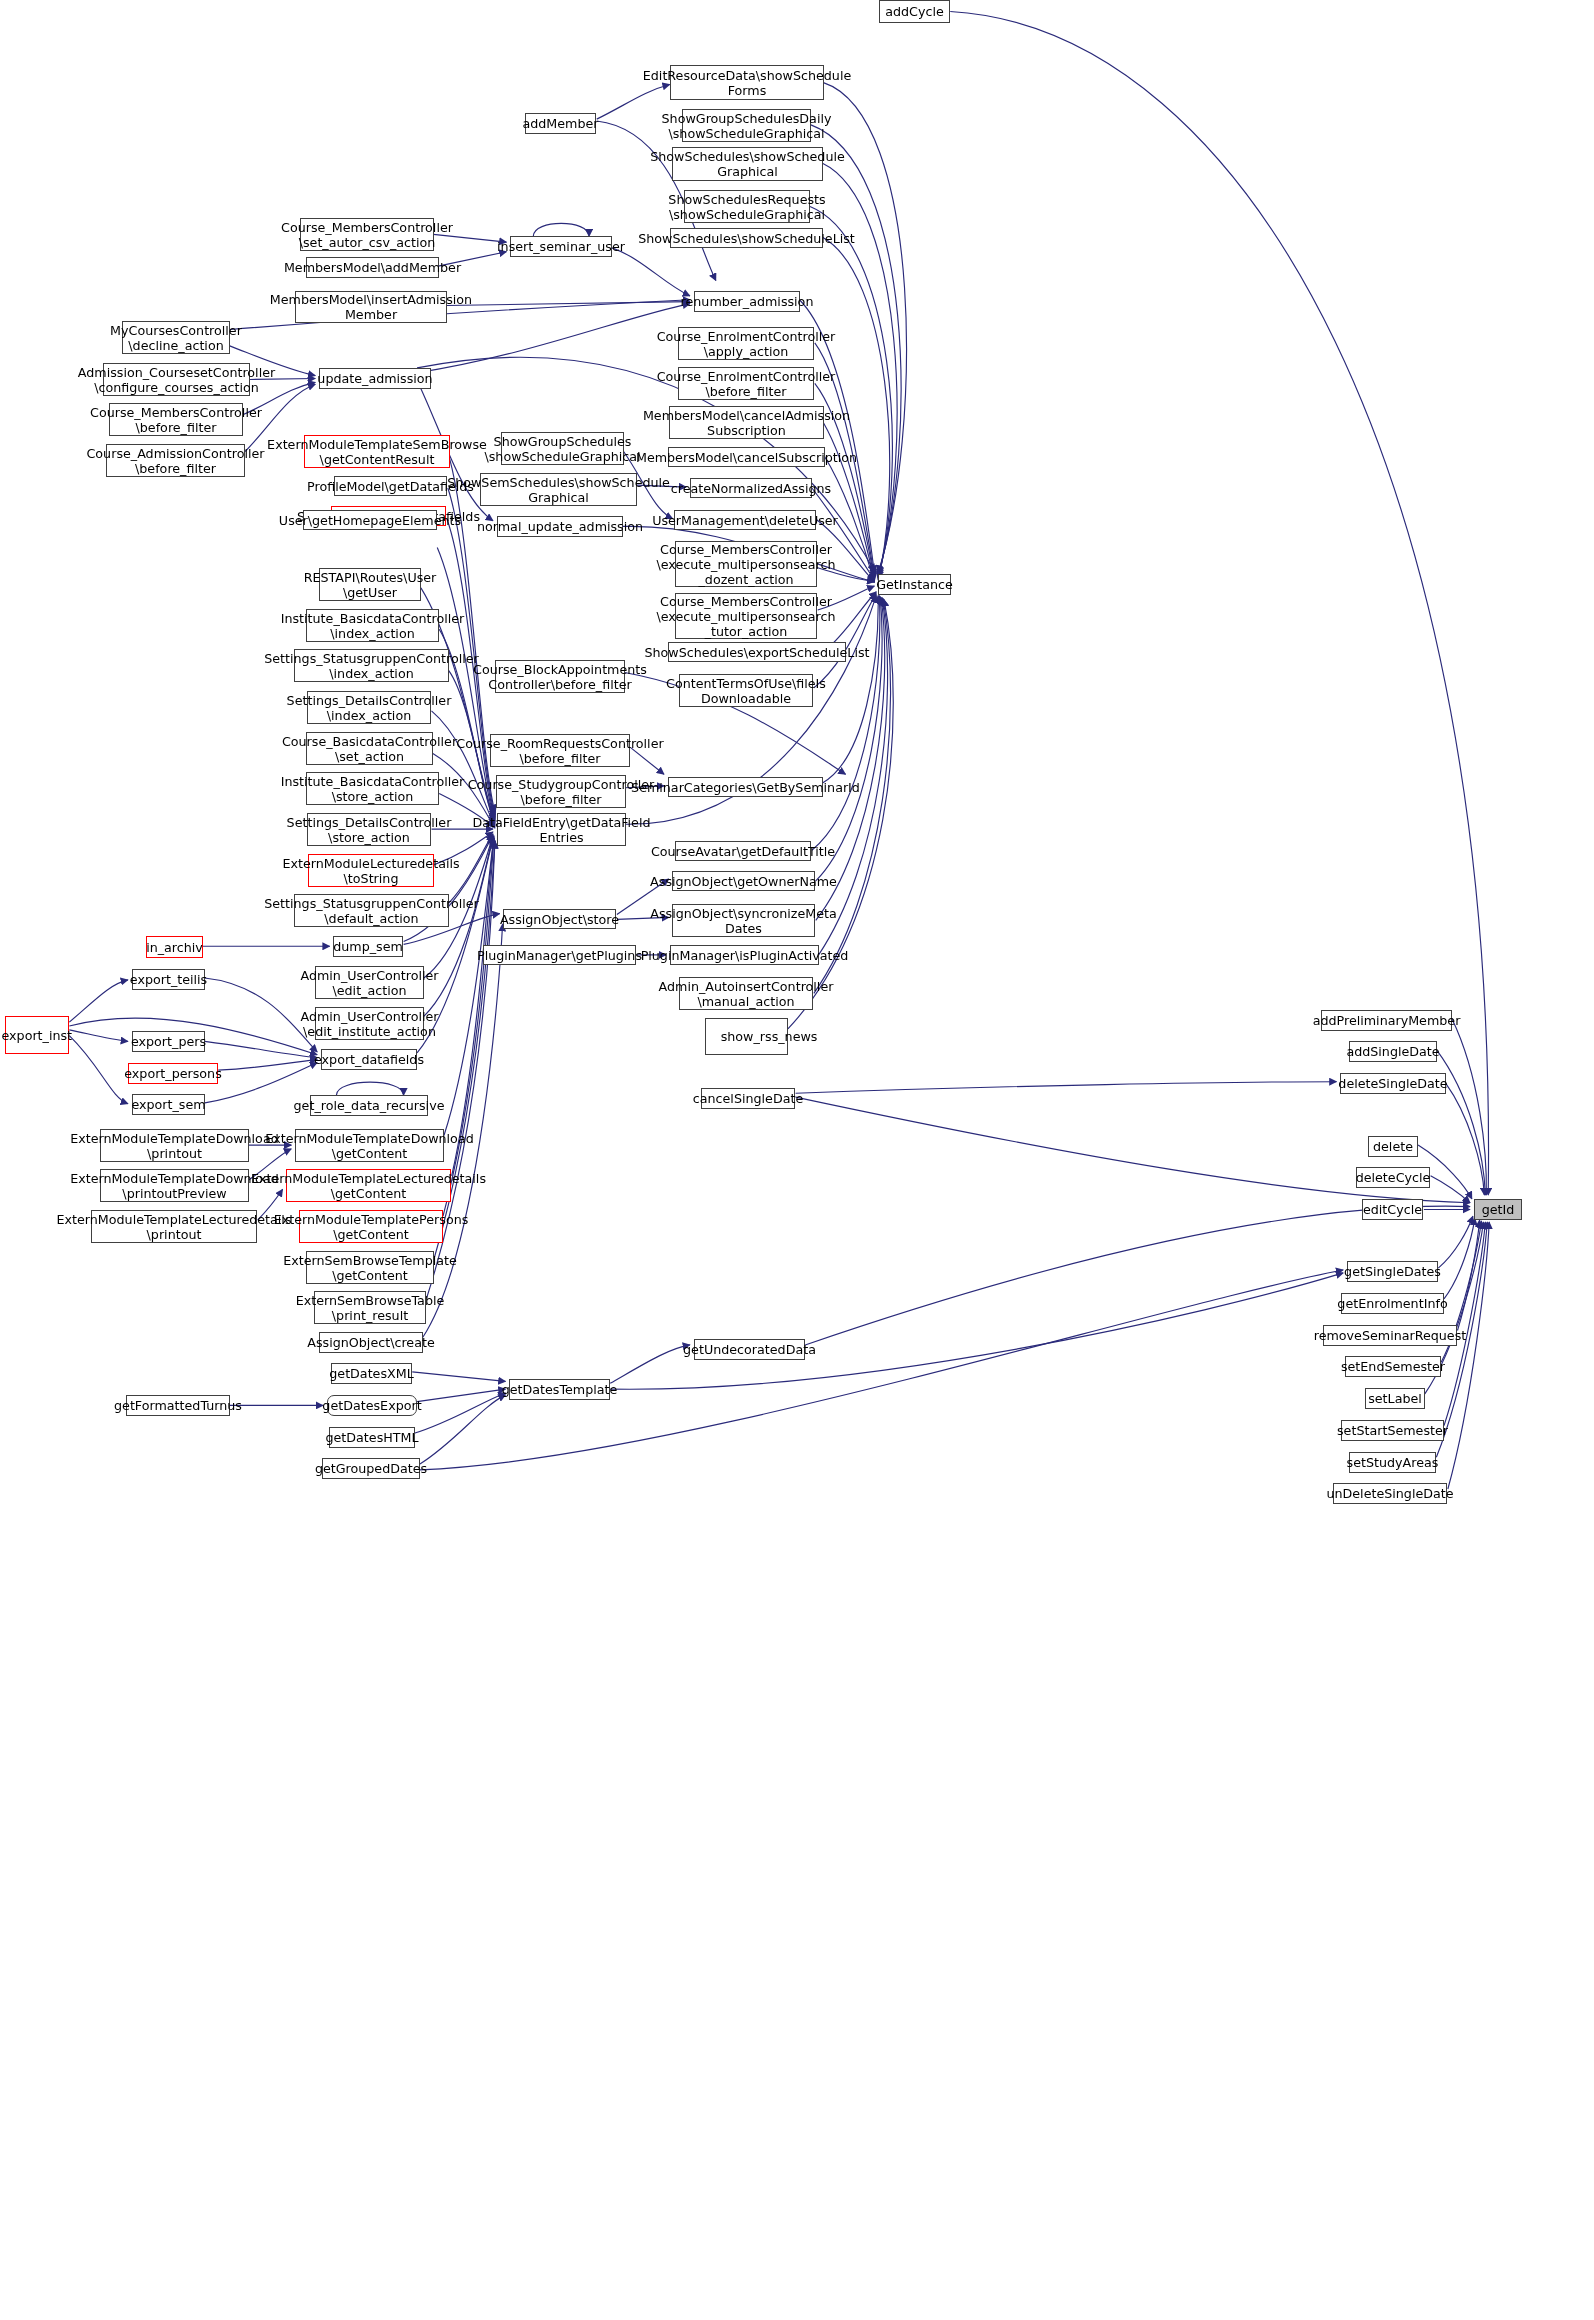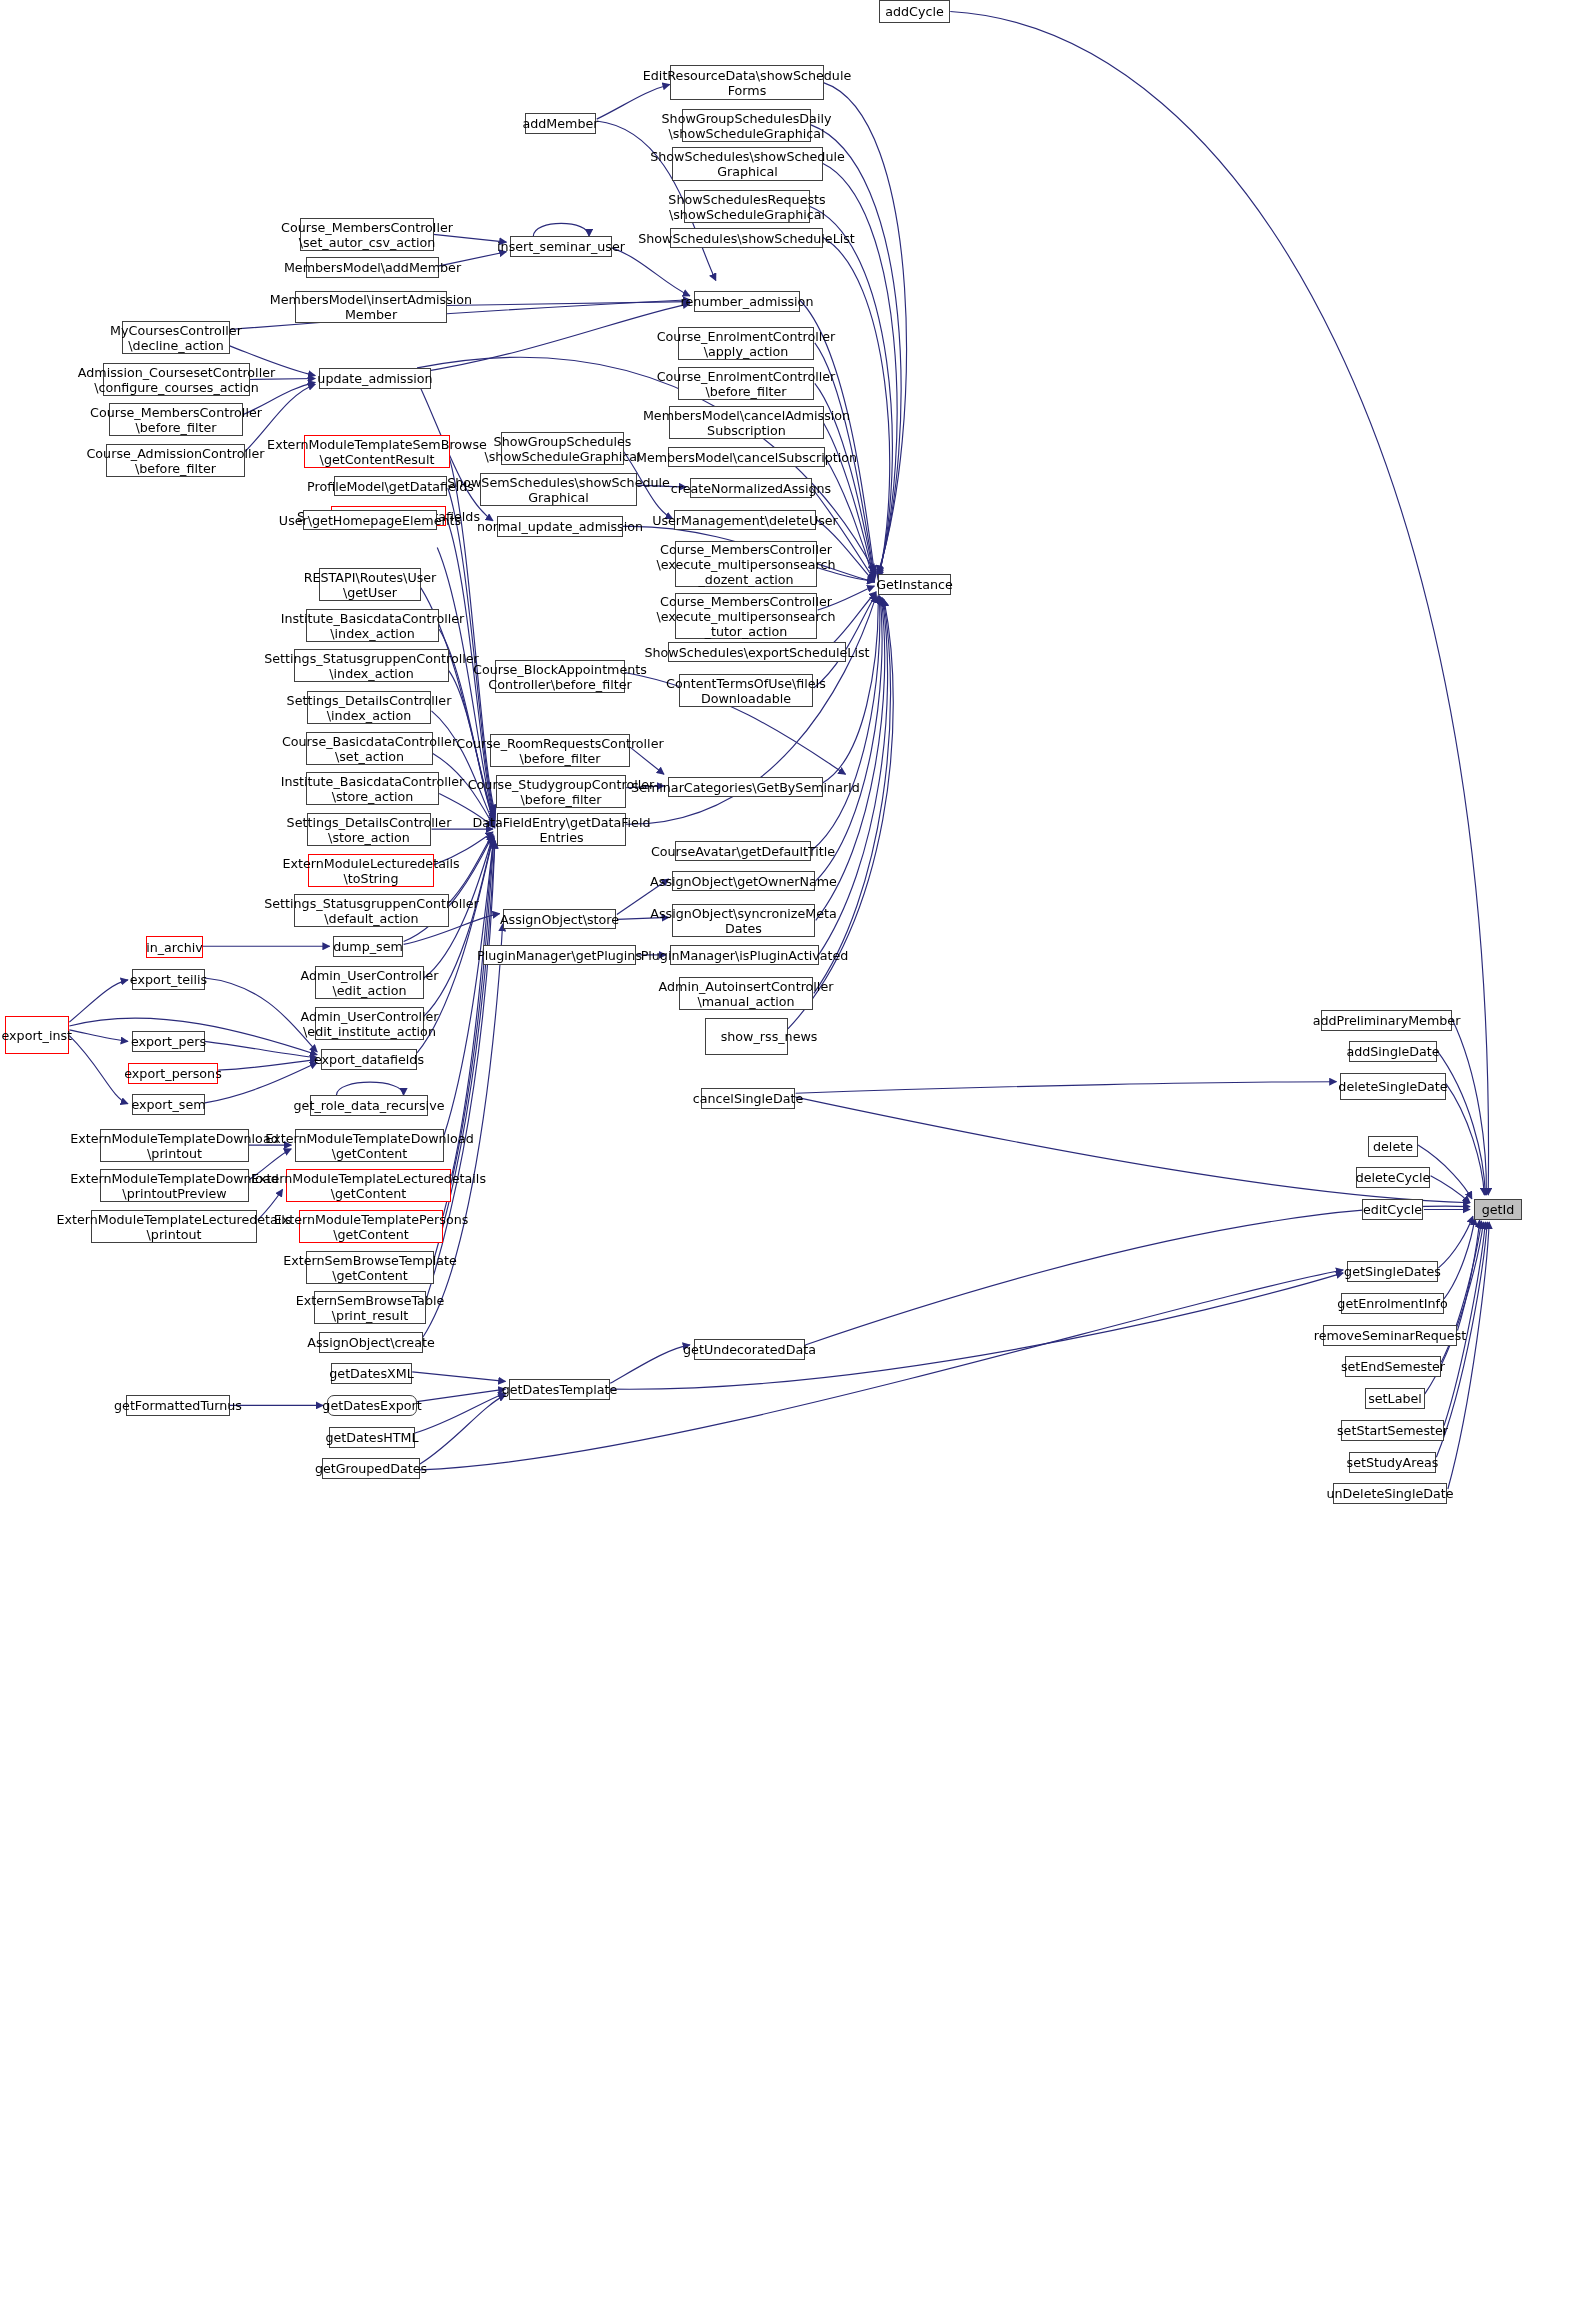--- a/index.html
+++ b/index.html
@@ -285,21 +285,21 @@
       <div class="node" style="left: 331px; top: 1363px; width: 81px; height: 21px;">getDatesXML</div>
       <div class="node" style="left: 126px; top: 1395px; width: 104px; height: 21px;">getFormattedTurnus</div>
       <div class="node" style="left: 327px; top: 1395px; width: 90px; height: 21px; border-radius: 7px;">getDatesExport</div>
       <div class="node" style="left: 329px; top: 1427px; width: 86px; height: 21px;">getDatesHTML</div>
       <div class="node" style="left: 322px; top: 1458px; width: 98px; height: 21px;">getGroupedDates</div>
       <div class="node" style="left: 509px; top: 1379px; width: 101px; height: 21px;">getDatesTemplate</div>
       <div class="node" style="left: 694px; top: 1339px; width: 111px; height: 21px;">getUndecoratedData</div>
       <div class="node" style="left: 701px; top: 1088px; width: 94px; height: 21px;">cancelSingleDate</div>
       <div class="node" style="left: 1321px; top: 1010px; width: 131px; height: 21px;">addPreliminaryMember</div>
       <div class="node" style="left: 1349px; top: 1041px; width: 88px; height: 21px;">addSingleDate</div>
-      <div class="node" style="left: 1340px; top: 1073px; width: 106px; height: 27px;">deleteSingleDate</div>
+      <div class="node" style="left: 1340px; top: 1073px; width: 106px; height: 21px;">deleteSingleDate</div>
       <div class="node" style="left: 1368px; top: 1136px; width: 50px; height: 21px;">delete</div>
       <div class="node" style="left: 1356px; top: 1167px; width: 74px; height: 21px;">deleteCycle</div>
       <div class="node" style="left: 1362px; top: 1199px; width: 61px; height: 21px;">editCycle</div>
       <div class="node" style="left: 1347px; top: 1261px; width: 91px; height: 21px;">getSingleDates</div>
       <div class="node" style="left: 1341px; top: 1293px; width: 103px; height: 21px;">getEnrolmentInfo</div>
       <div class="node" style="left: 1323px; top: 1325px; width: 134px; height: 21px;">removeSeminarRequest</div>
       <div class="node" style="left: 1345px; top: 1356px; width: 96px; height: 21px;">setEndSemester</div>
       <div class="node" style="left: 1365px; top: 1388px; width: 60px; height: 21px;">setLabel</div>
       <div class="node" style="left: 1341px; top: 1420px; width: 103px; height: 21px;">setStartSemester</div>
       <div class="node" style="left: 1349px; top: 1452px; width: 87px; height: 21px;">setStudyAreas</div>

